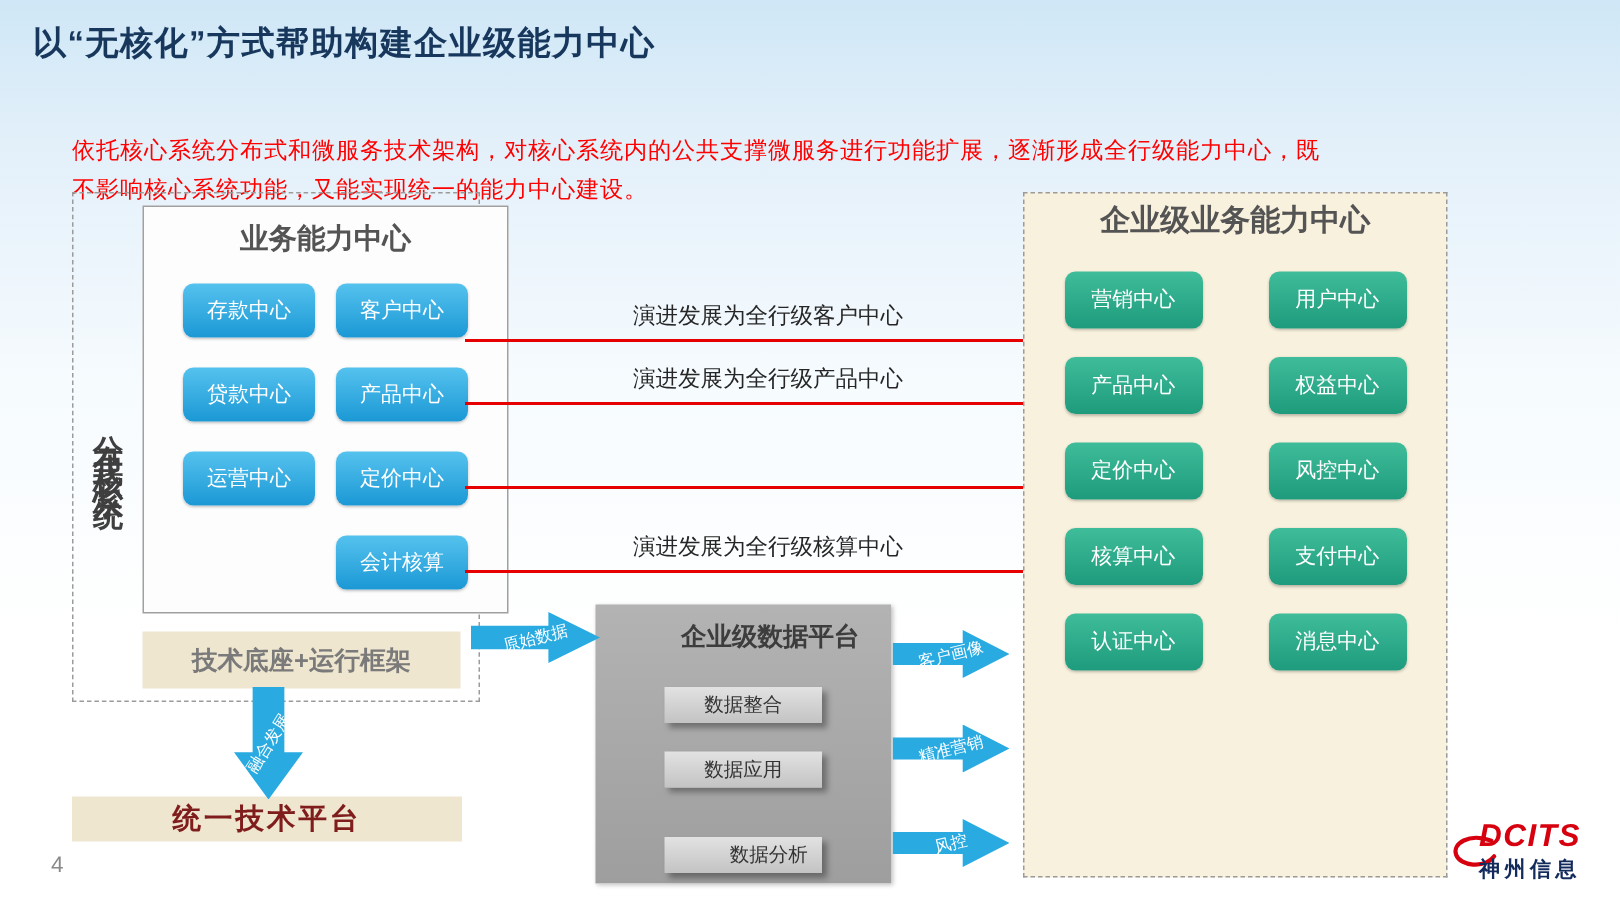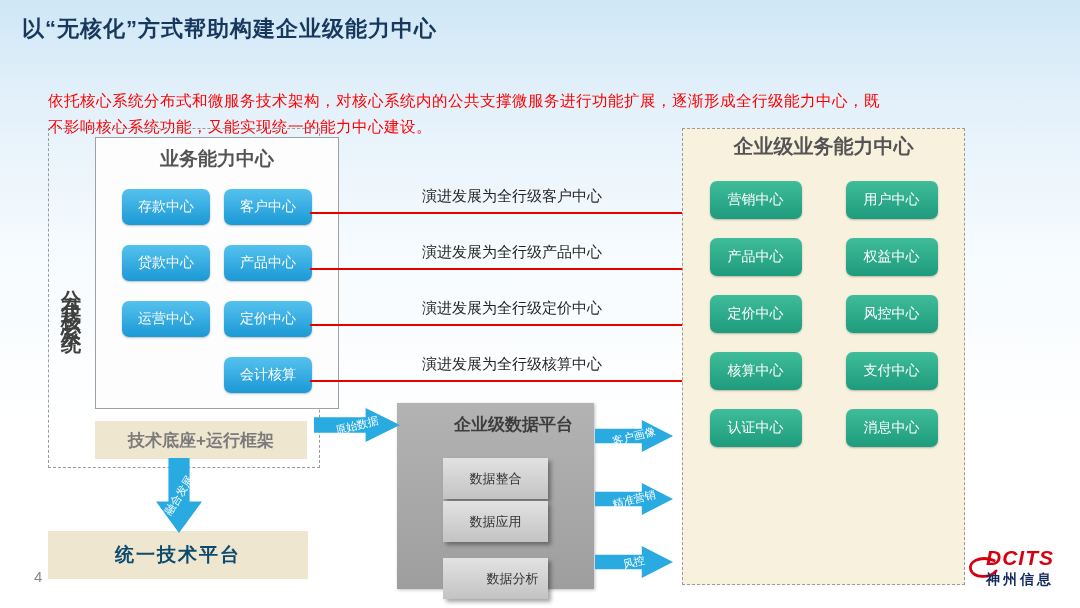--- a/index.html
+++ b/index.html
@@ -18,22 +18,22 @@
              writing-mode:vertical-rl; text-orientation:upright; font-size:20px; font-weight:bold; color:#3f3f3f; letter-spacing:7px; }
   .biz-box { position:absolute; left:46px; top:8px; width:244px; height:272px; background:#fdfdfd; border:1px solid #a0a0a0; }
   .biz-title { padding-top:8px; text-align:center; font-size:19px; font-weight:bold; color:#545454; height:26px; }
   .biz-grid { display:grid; grid-template-columns:88px 88px; column-gap:14px; row-gap:20px; justify-content:center; margin-top:25px; }
   .col2 { grid-column:2; }
   .btn { height:36px; display:flex; align-items:center; justify-content:center; color:#fff; font-size:14px; border-radius:7px;
          box-shadow:0 1px 2px rgba(0,0,0,.25); }
   .btn.blue { background:linear-gradient(180deg,#55C2EE 0%,#1B98D5 100%); }
   .tech-base { position:absolute; left:46px; top:292px; width:212px; height:38px; background:#EFE6D0; display:flex; align-items:center;
                justify-content:center; font-size:17px; font-weight:bold; color:#7a7a7a; }
-  .unified { position:absolute; left:48px; top:531px; width:260px; height:48px; background:#EFE6D0; display:flex; align-items:center;
-             justify-content:center; font-size:19px; font-weight:bold; color:#0c4a6e; letter-spacing:2px; }
+  .unified { position:absolute; left:48px; top:531px; width:260px; height:30px; background:#EFE6D0; display:flex; align-items:center;
+             justify-content:center; font-size:19px; font-weight:bold; color:#7f1d1d; letter-spacing:2px; }
 
   
   .fat-arrow { position:absolute; z-index:3; display:flex; align-items:center; justify-content:center; }
   .fat-arrow .shape { position:absolute; inset:0; background:#29ABE2; }
   .fat-arrow.right .shape { clip-path:polygon(0 27%,60% 27%,60% 0,100% 50%,60% 100%,60% 73%,0 73%); }
   .fat-arrow.down .shape { clip-path:polygon(27% 0,73% 0,73% 58%,100% 58%,50% 100%,0 58%,27% 58%); }
   .arrow-label { position:relative; z-index:1; color:#fff; font-size:11px; white-space:nowrap; }
   .rot-15 { transform:rotate(-14deg); }
   .rot-58 { transform:rotate(-58deg); }
   .a-fusion { left:156px; top:458px; width:46px; height:75px; }
@@ -41,27 +41,27 @@
   .a-out1 { left:595px; top:420px; width:78px; height:32px; }
   .a-out2 { left:595px; top:483px; width:78px; height:32px; }
   .a-out3 { left:595px; top:546px; width:78px; height:32px; }
 
   
   .evo { position:absolute; left:310px; width:404px; height:27px; }
   .evo-label { position:absolute; top:0; left:0; width:100%; text-align:center; font-size:15px; font-weight:500; color:#262626; }
   .evo-line { position:absolute; left:0; bottom:0; height:2px; width:calc(100% - 10px); background:#E60000; }
   .evo-line::after { content:""; position:absolute; right:-10px; top:-4px; width:0; height:0;
                      border-left:10px solid #E60000; border-top:5px solid transparent; border-bottom:5px solid transparent; }
-  .evo1 { top:187px; } .evo2 { top:243px; } .evo3 { top:299px; } .evo4 { top:355px; }
+  .evo1 { top:201px; } .evo2 { top:243px; } .evo3 { top:299px; } .evo4 { top:355px; }
 
   
   .data-platform { position:absolute; left:397px; top:403px; width:197px; height:186px;
                    background:linear-gradient(180deg,#B3B3B3,#9E9E9E); box-shadow:1px 1px 3px rgba(0,0,0,.25); }
   .dp-title { padding-top:10px; text-align:center; font-size:17px; font-weight:bold; color:#3d3d3d;padding-left:36px; }
-  .dp-item { position:absolute; left:46px; width:105px; height:41px; display:flex; align-items:center; justify-content:center;
+  .dp-item { position:absolute; left:46px; width:105px; height:24px; display:flex; align-items:center; justify-content:center;
              background:linear-gradient(180deg,#E2E2E2,#C3C3C3); box-shadow:3px 3px 4px rgba(0,0,0,.35);
              font-size:13px; color:#333; }
   .dp-i1 { top:55px; } .dp-i2 { top:98px; } .dp-i3 { top:155px;padding-left:34px; }
 
   
   .right-panel { position:absolute; left:682px; top:128px; width:283px; height:457px; background:#F8F1DD; border:1.5px dashed #9b9b9b; }
   .rp-title { margin-top:4px; text-align:center; font-size:20px; font-weight:bold; color:#545454; }
   .rp-grid { display:grid; grid-template-columns:92px 92px; column-gap:44px; row-gap:19px; justify-content:center; margin-top:21px; }
   .btn.green { height:38px; background:linear-gradient(180deg,#3FBC99 0%,#1E9B7C 100%); }
 
@@ -107,21 +107,20 @@
 
   <div class="evo evo1">
     <div class="evo-label">演进发展为全行级客户中心</div>
     <div class="evo-line"></div>
   </div>
   <div class="evo evo2">
     <div class="evo-label">演进发展为全行级产品中心</div>
     <div class="evo-line"></div>
   </div>
   <div class="evo evo3">
-    <div class="evo-label">演进发展为全行级定价中心</div>
     <div class="evo-line"></div>
   </div>
   <div class="evo evo4">
     <div class="evo-label">演进发展为全行级核算中心</div>
     <div class="evo-line"></div>
   </div>
 
   <div class="fat-arrow right a-raw">
     <div class="shape"></div>
     <span class="arrow-label rot-15">原始数据</span>

